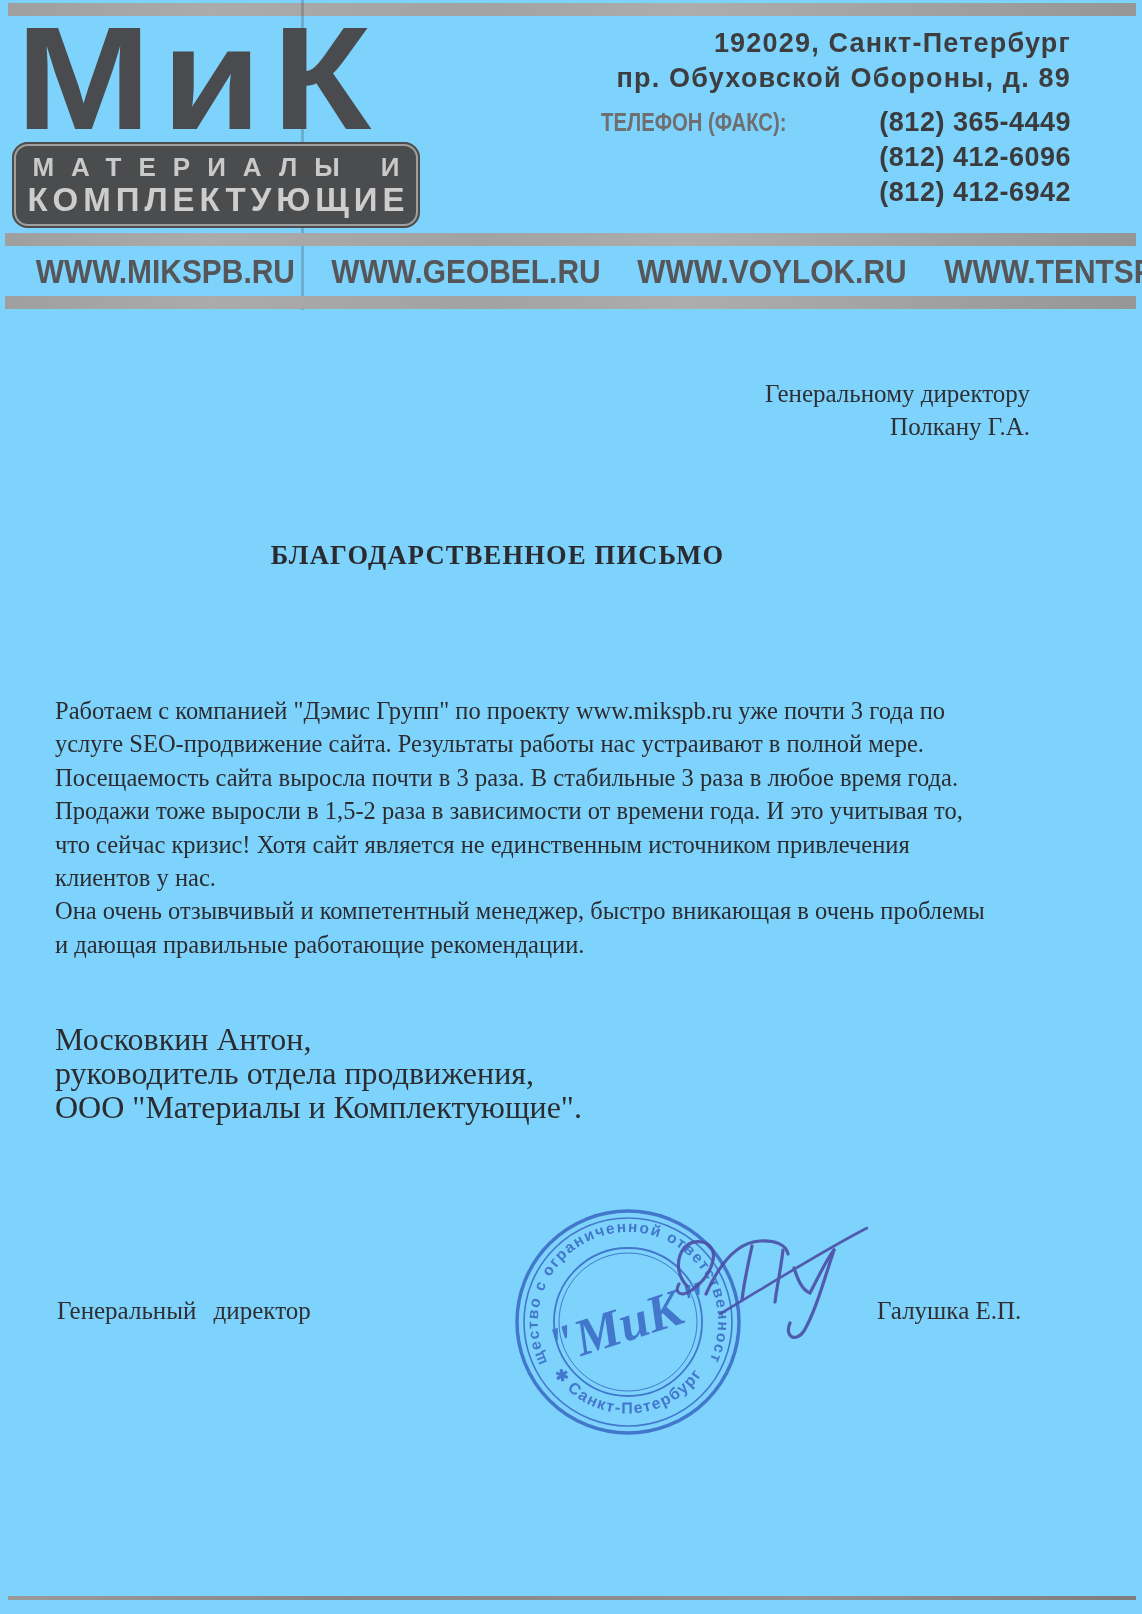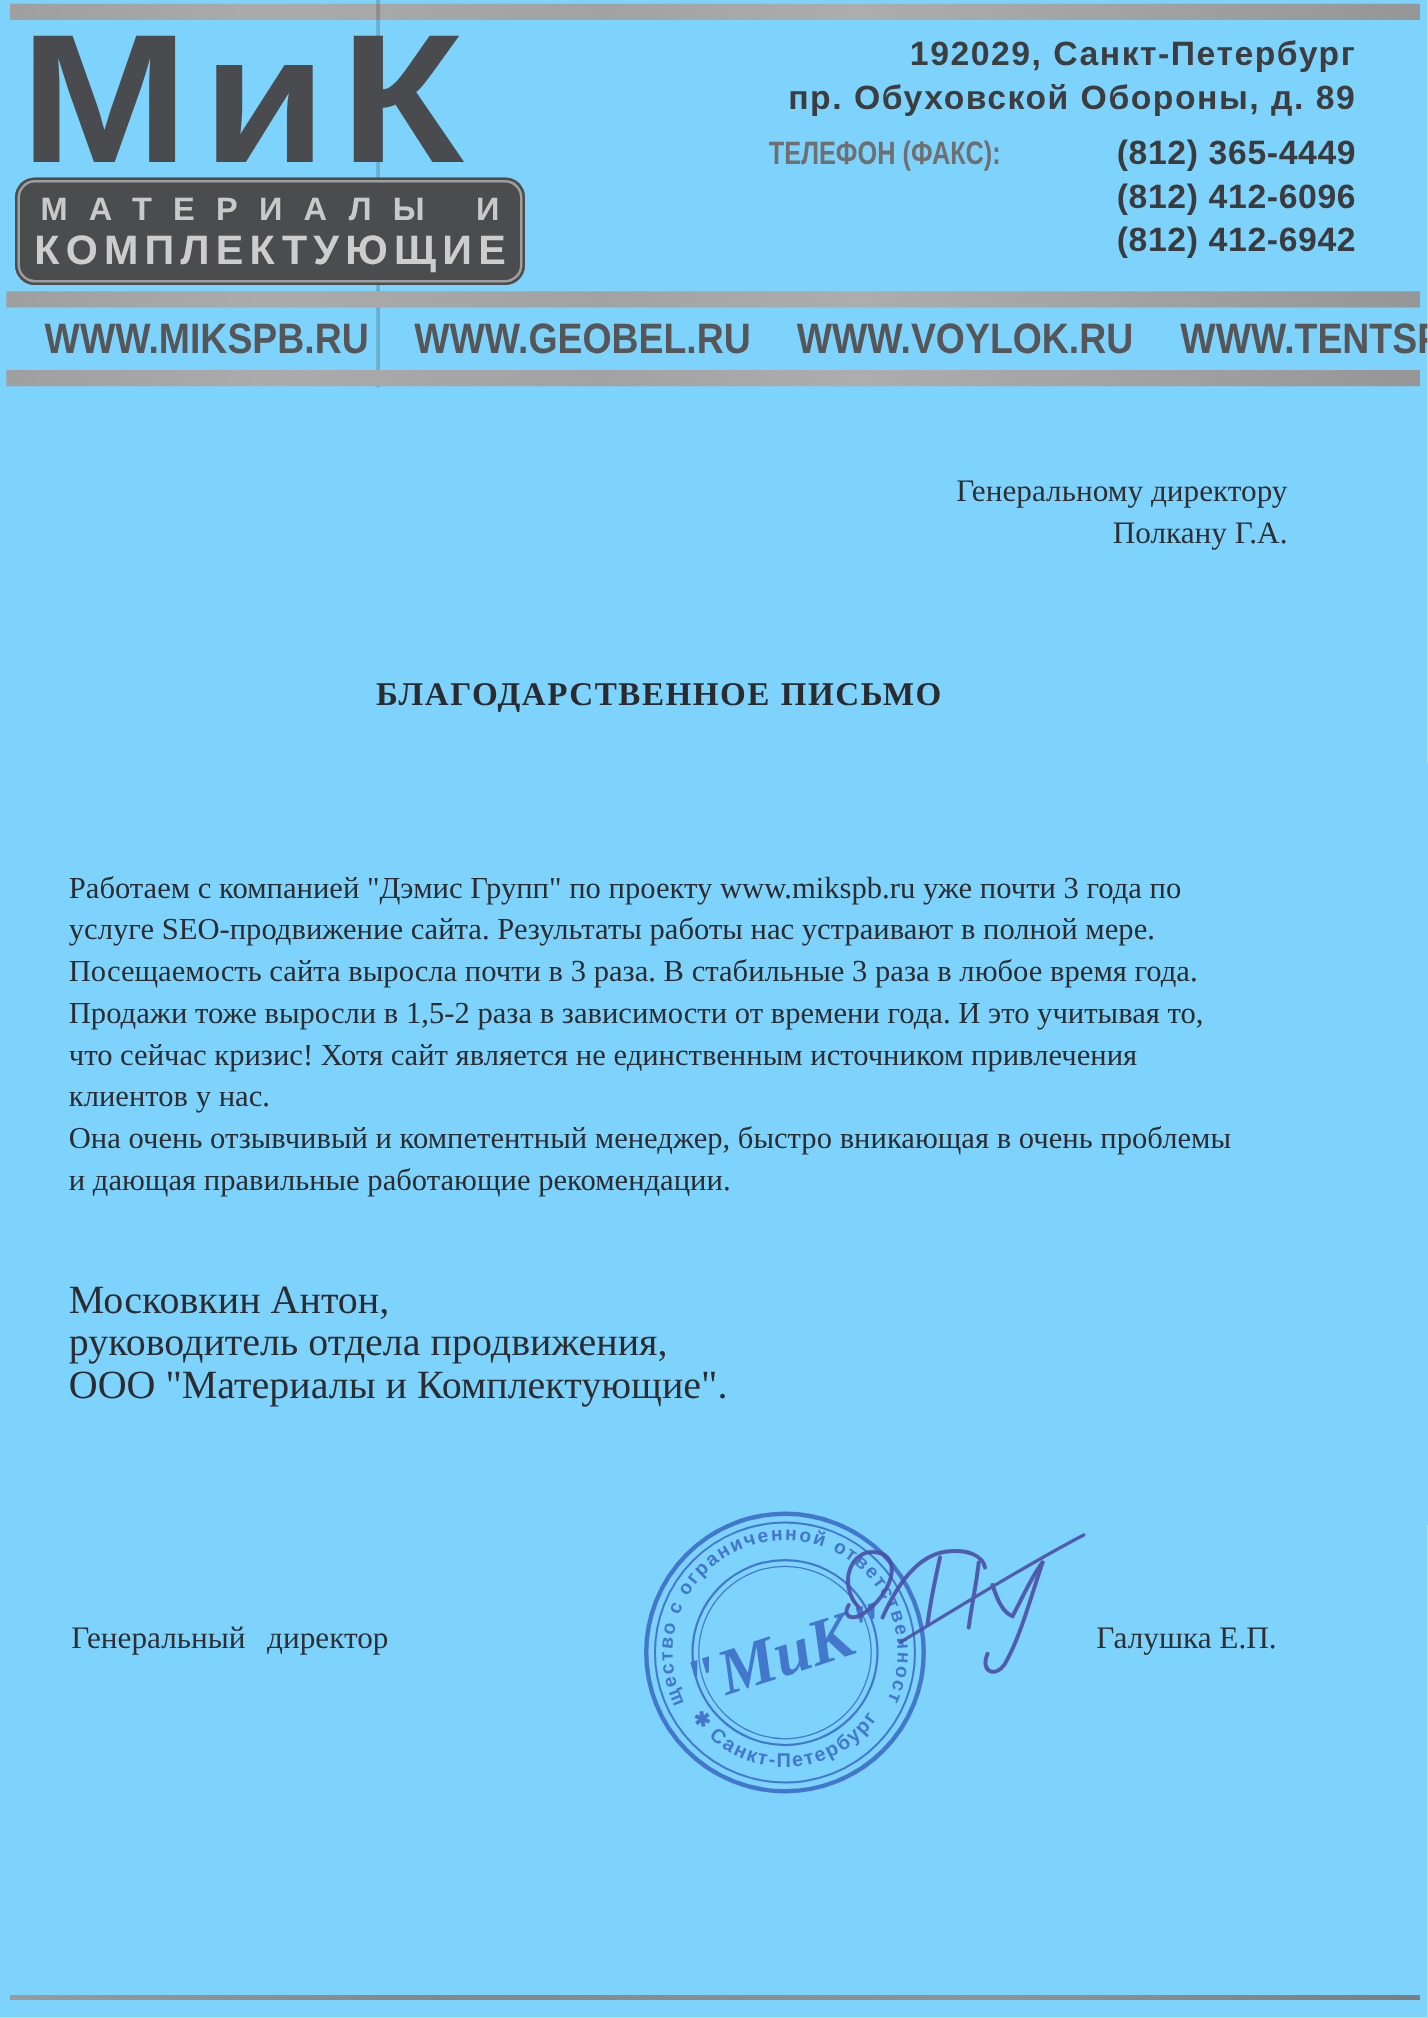--- a/index.html
+++ b/index.html
@@ -34,21 +34,21 @@
     background:#4b4c4e;border-radius:16px;
     box-shadow:inset 0 0 0 2px #4b4c4e, inset 0 0 0 4px #9f9f9f;
     text-align:center;
     font-family:"Liberation Sans",sans-serif;font-weight:bold;
   }
   .badge-line1{margin-top:11px;font-size:26px;line-height:28px;letter-spacing:17px;color:#c9c9c9;text-indent:17px;}
   .badge-line2{font-size:33px;line-height:38px;letter-spacing:5px;color:#cdcdcd;text-indent:5px;}
 
   
   .contacts{
-    position:absolute;right:57px;top:26px;width:470px;
+    position:absolute;right:71px;top:26px;width:470px;
     font-family:"Liberation Sans",sans-serif;
     text-align:right;
   }
   .addr-line{font-weight:bold;font-size:27px;line-height:35px;letter-spacing:1.2px;color:#3d3d40;}
   .phones-wrap{position:relative;margin-top:9px;}
   .phone-label{
     position:absolute;left:0;top:2px;
     font-weight:bold;font-size:26px;color:#6f6f71;
     transform:scaleX(0.78);transform-origin:left center;
     white-space:nowrap;letter-spacing:0px;
@@ -66,21 +66,21 @@
   .website-item{font-size:34px;color:#565658;letter-spacing:0px;transform:scaleX(0.88);white-space:nowrap;}
 
   
   .recipient{
     position:absolute;right:112px;top:378px;
     text-align:right;font-size:25px;line-height:32.5px;color:#2e2e33;
   }
 
   
   .doc-title{
-    position:absolute;left:70px;top:540px;width:915px;
+    position:absolute;left:40px;top:540px;width:915px;
     text-align:center;font-weight:bold;font-size:26.5px;letter-spacing:1.2px;color:#2b2b2f;
   }
 
   
   .body-text{
     position:absolute;left:55px;top:694px;width:1060px;
     font-size:24.5px;line-height:33.4px;color:#2c2c30;
   }
   .body-text .line{white-space:nowrap;}
 

